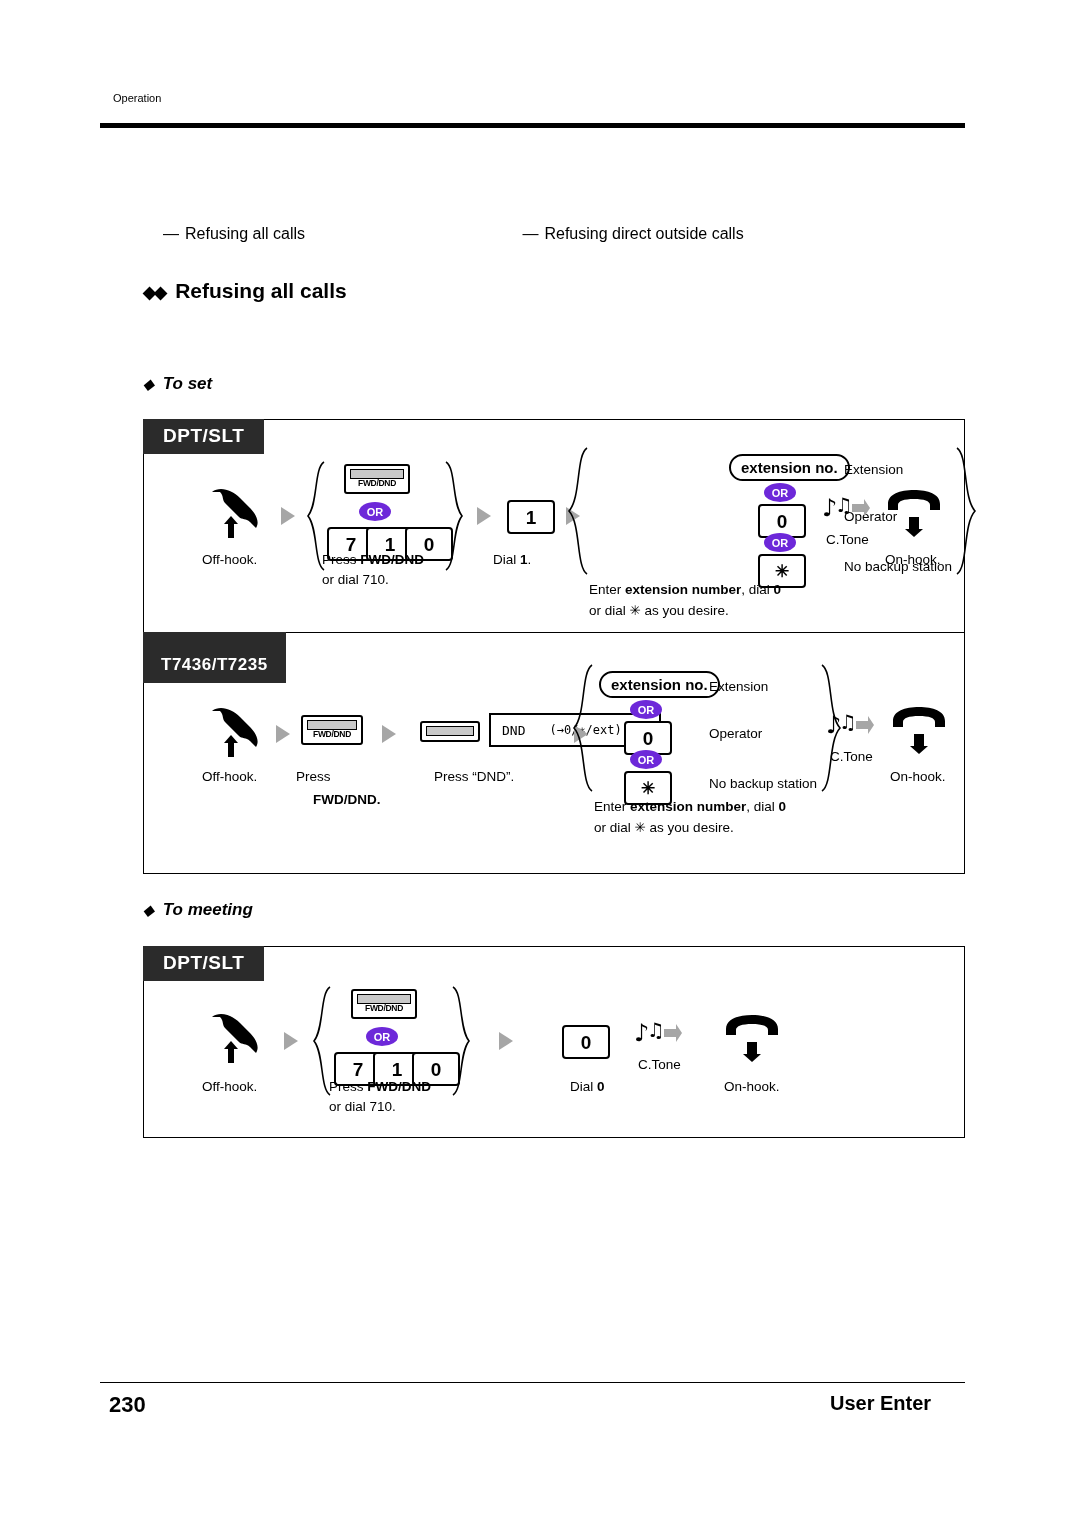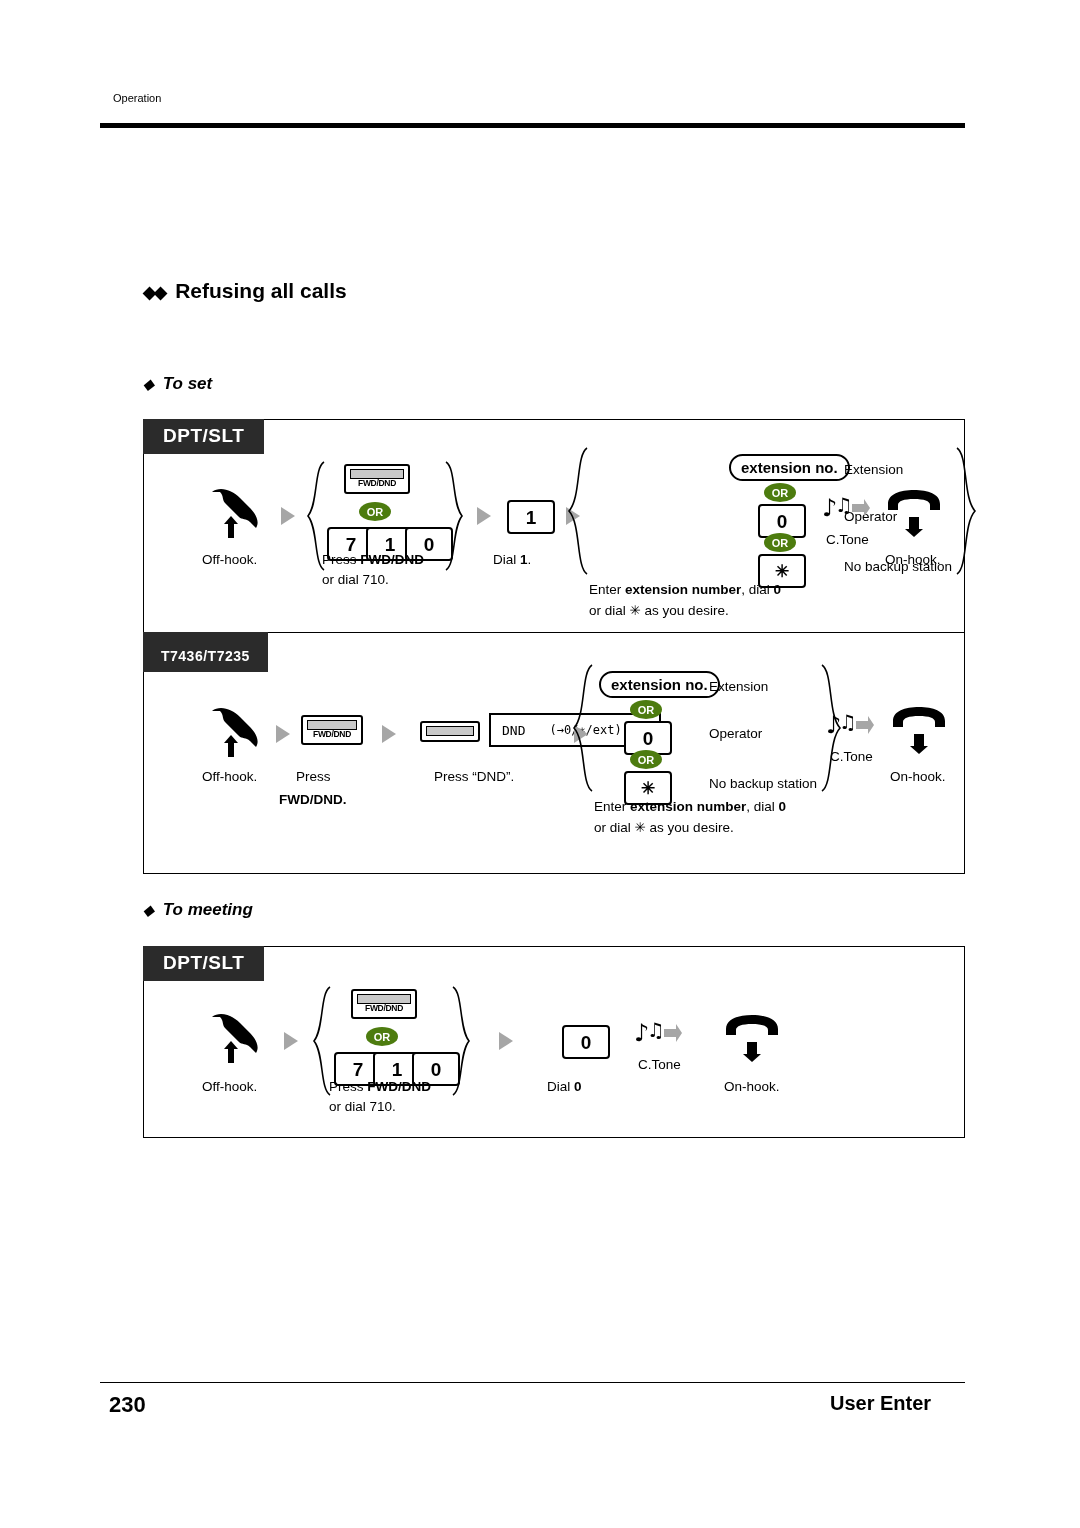--- a/index.html
+++ b/index.html
@@ -57,21 +57,21 @@
   
   .panel {
     position:absolute; border:1px solid #000; background:#fff;
   }
   .panel-tab {
     position:absolute; left:-1px; top:-1px;
     background:#2b2b2b; color:#fff; font-weight:bold;
     font-size:19px; padding:6px 20px 7px 20px;
     letter-spacing:0.5px;
   }
-  .panel-tab.tab2 { font-size:14px; padding:16px 18px 8px 18px; }
+  .panel-tab.tab2 { font-size:17px; padding:23px 18px 8px 18px; }
 
   
   .cap { position:absolute; font-size:13.5px; white-space:nowrap; }
   .cap b { font-weight:bold; }
   .bold { font-weight:bold; }
 
   
   .arrow {
     position:absolute; width:0; height:0;
     border-top:9px solid transparent;
@@ -83,21 +83,21 @@
   .key {
     position:absolute; border:2px solid #000; border-radius:4px;
     background:#fff; font-weight:bold; text-align:center;
     font-size:19px; line-height:1;
     display:flex; align-items:center; justify-content:center;
   }
   .keybig { width:44px; height:30px; }
 
   
   .or {
-    position:absolute; background:#4d7c0f; color:#fff; border-radius:50%;
+    position:absolute; background:#6d28d9; color:#fff; border-radius:50%;
     font-size:11px; font-weight:bold; text-align:center;
     display:flex; align-items:center; justify-content:center;
     width:32px; height:19px;
   }
 
   
   .fwd {
     position:absolute; width:62px; height:26px; border:2px solid #000;
     background:#fff; border-radius:3px;
   }
@@ -146,20 +146,24 @@
 </style>
 </head>
 <body>
 
 <div class="page">
 
   <div class="header-label">Operation</div>
   <div class="header-rule"></div>
 
 
+  <div class="sublinks">
+    <span class="col col1"><span class="dash">—</span><span>Refusing all calls</span></span>
+    <span class="col"><span class="dash">—</span><span>Refusing direct outside calls</span></span>
+  </div>
 
   <div class="sec-head">
     <span class="diamonds">◆◆</span><span>Refusing all calls</span>
   </div>
 
   <div class="sub-head" style="left:143px; top:374px;">
     <span class="dia">◆</span><span>To set</span>
   </div>
 
   <div class="panel" style="left:143px; top:419px; width:820px; height:213px;">
@@ -253,21 +257,21 @@
     </svg>
     <div class="cap" style="left:58px; top:136px;">Off-hook.</div>
 
     <div class="arrow" style="left:132px; top:92px;"></div>
 
     <div class="fwd" style="left:157px; top:82px; width:58px; height:26px;">
       <div class="lamp" style="width:48px;"></div>
       <div class="lbl" style="width:58px;">FWD/DND</div>
     </div>
     <div class="cap" style="left:152px; top:136px;">Press</div>
-    <div class="cap bold" style="left:135px; top:159px;">FWD/DND.</div>
+    <div class="cap bold" style="left:169px; top:159px;">FWD/DND.</div>
 
     <div class="arrow" style="left:238px; top:92px;"></div>
 
     <div class="fwd-plain" style="left:276px; top:88px;">
       <div class="lamp"></div>
     </div>
     <div class="lcd" style="left:345px; top:80px; width:168px; height:30px;">
       <span style="padding-left:11px; font-weight:normal;">DND</span>
       <span style="padding-left:24px; font-size:12px;">(→0/∗/ext)</span>
     </div>
@@ -348,21 +352,21 @@
     </div>
     <div class="cap" style="left:185px; top:152px;">or dial 710.</div>
 
     <svg class="brace" style="left:307px; top:38px;" width="22" height="112" viewBox="0 0 22 112">
       <path d="M2 2 C12 8 8 44 18 56 C8 68 12 104 2 110" stroke="#000" stroke-width="1.6" fill="none"></path>
     </svg>
 
     <div class="arrow" style="left:355px; top:85px;"></div>
 
     <div class="key keybig" style="left:418px; top:78px;">0</div>
-    <div class="cap" style="left:403px; top:132px;">
+    <div class="cap" style="left:426px; top:132px;">
       <span>Dial  </span><b>0</b>
     </div>
 
     <svg class="icon" style="left:490px; top:70px;" width="48" height="34" viewBox="0 0 48 34">
       <text x="0" y="24" font-size="24" font-family="DejaVu Sans, sans-serif" fill="#000">♪</text>
       <text x="13" y="20" font-size="20" font-family="DejaVu Sans, sans-serif" fill="#000">♫</text>
       <path d="M30 12 L42 12 L42 7 L48 16 L42 25 L42 20 L30 20 Z" fill="#a6a6a6"></path>
     </svg>
     <div class="cap" style="left:494px; top:110px;">C.Tone</div>
 

